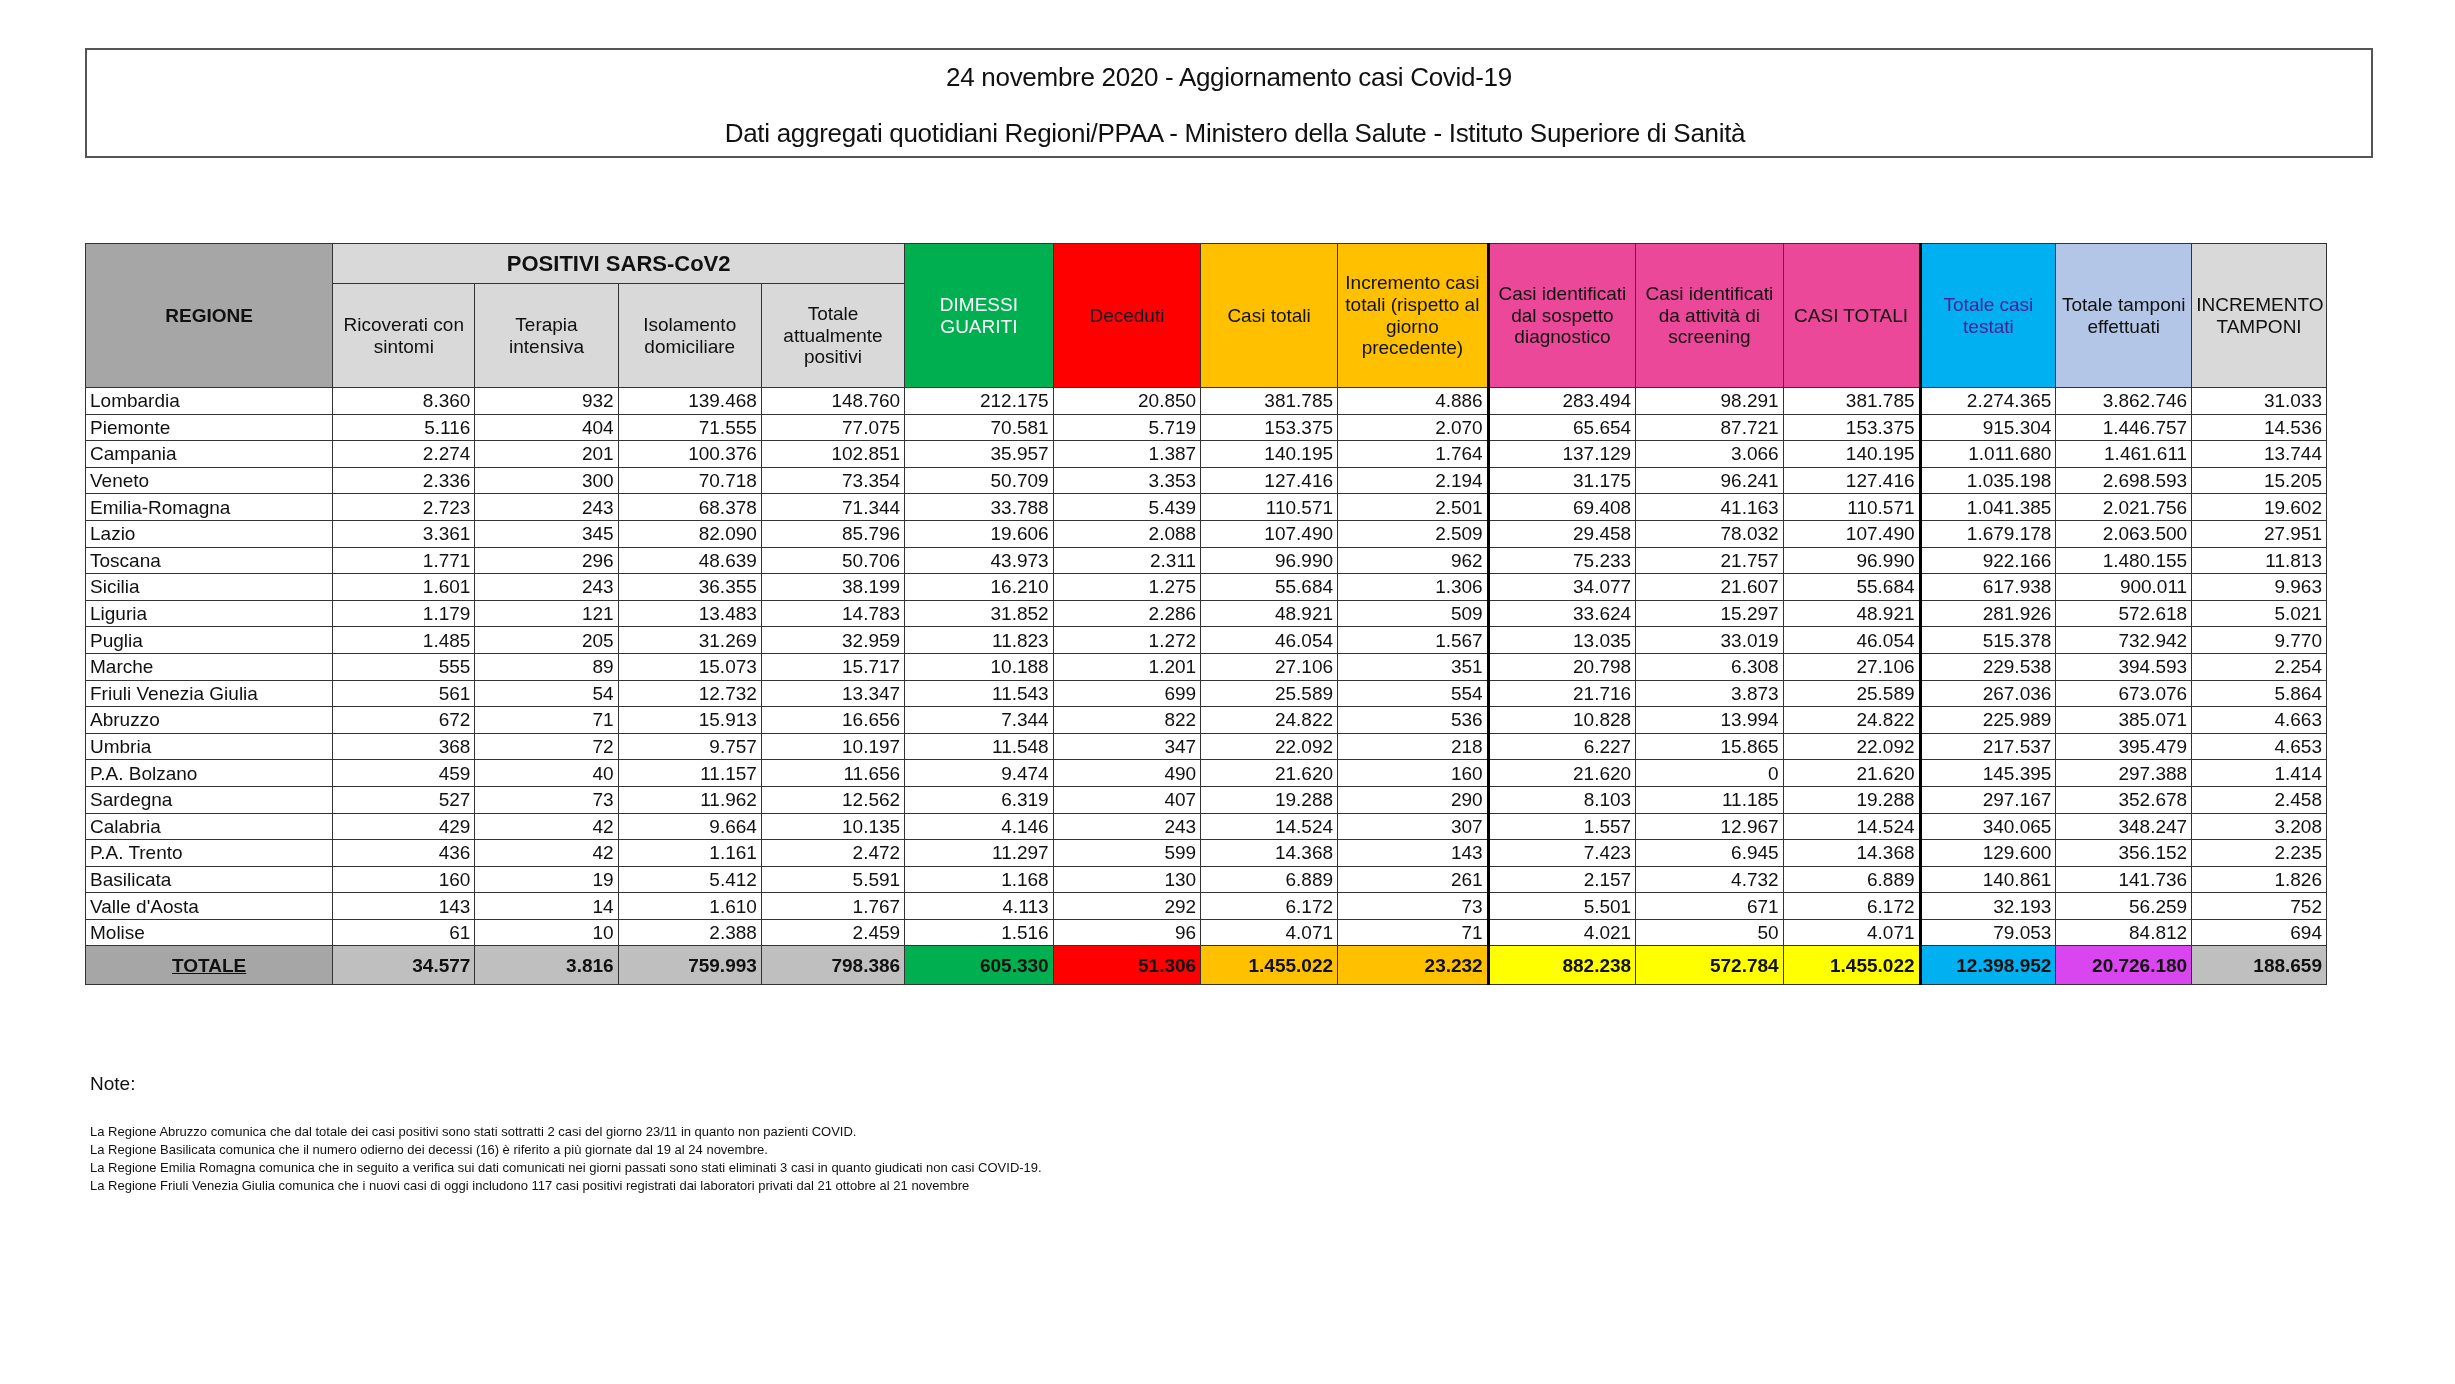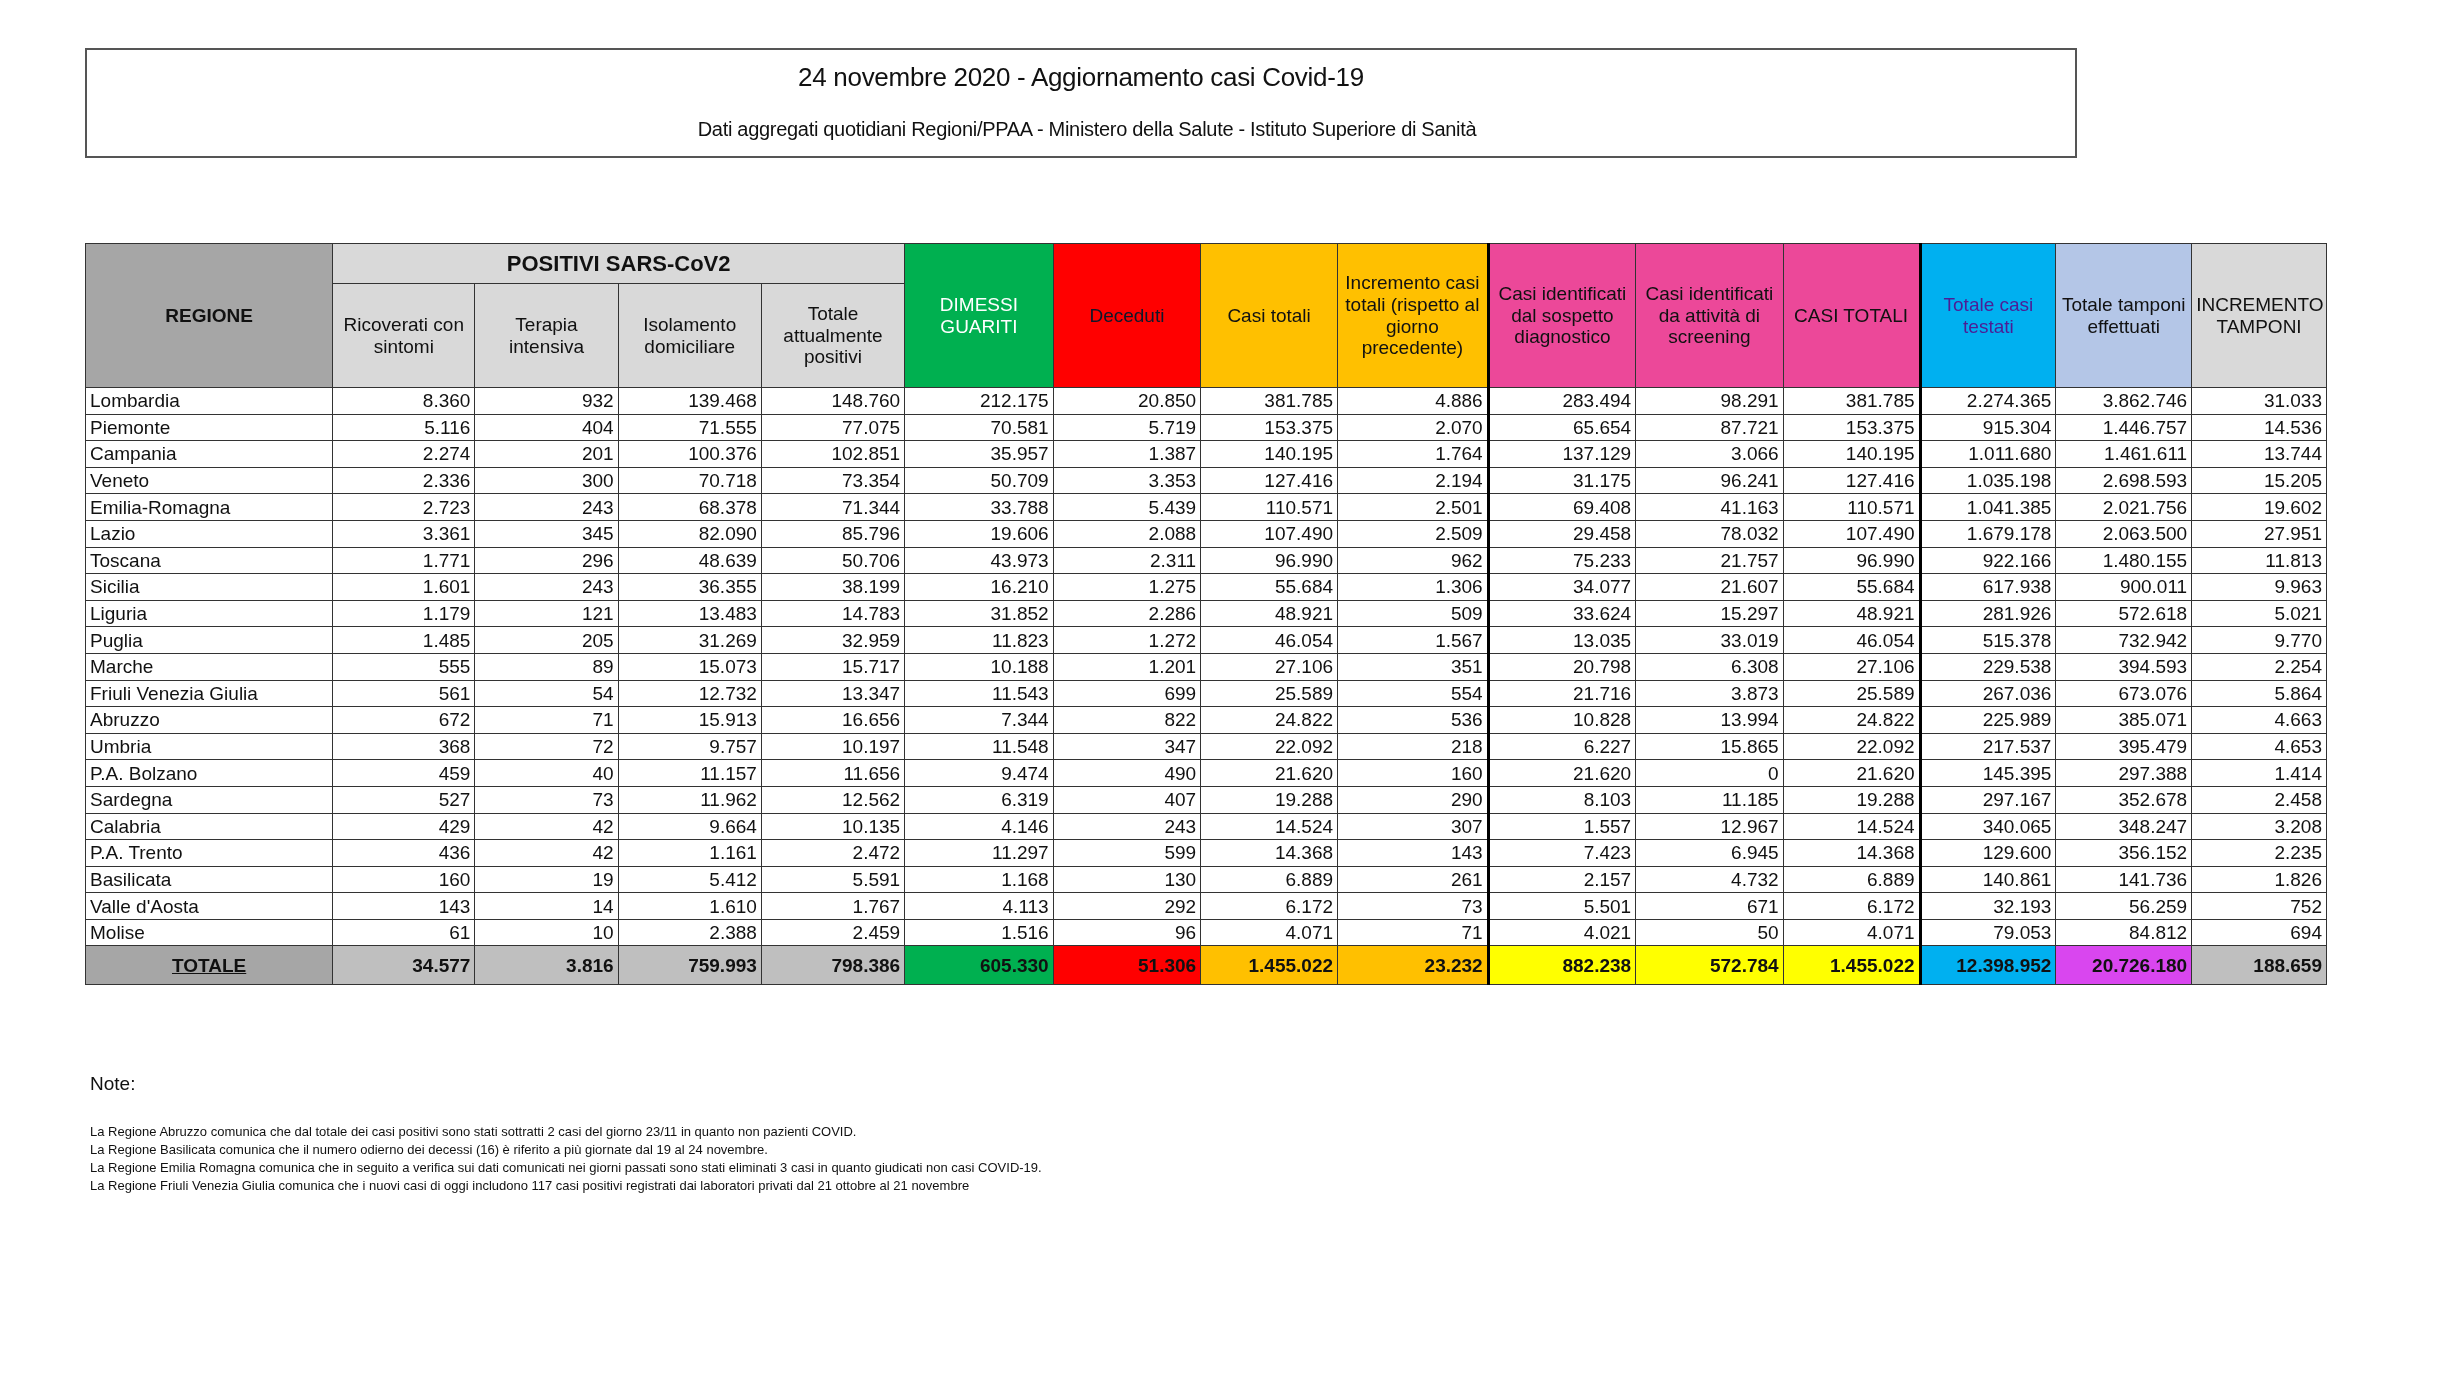--- a/index.html
+++ b/index.html
@@ -1,20 +1,20 @@
 <!DOCTYPE html>
 <html><head>
 <meta charset="utf-8">
 <style>
   html, body { margin: 0; padding: 0; background: #ffffff; }
   body { width: 2455px; height: 1384px; position: relative; font-family: "Liberation Sans", sans-serif; color: #111; overflow: hidden; }
 
-  .title-box { position: absolute; left: 85px; top: 48px; width: 1992px; height: 110px; border: 2px solid #555; box-sizing: border-box; text-align: center; text-decoration: underline; }
+  .title-box { position: absolute; left: 85px; top: 48px; width: 2288px; height: 110px; border: 2px solid #555; box-sizing: border-box; text-align: center; text-decoration: underline; }
   .title-line1 { position: absolute; left: 0; right: 0; top: 12px; font-size: 26px; letter-spacing: -0.3px; }
-  .title-line2 { position: absolute; left: 12px; right: 0; top: 68px; font-size: 20px; letter-spacing: -0.3px; }
+  .title-line2 { position: absolute; left: 12px; right: 0; top: 68px; font-size: 26px; letter-spacing: -0.3px; }
 
   table.covid { position: absolute; left: 85px; top: 243px; width: 2242px; border-collapse: collapse; table-layout: fixed; font-size: 19px; }
   table.covid th, table.covid td { border: 1.5px solid #333; padding: 0 4px; overflow: hidden; white-space: nowrap; }
   table.covid th { font-weight: normal; text-align: center; white-space: normal; line-height: 1.15; font-size: 19px; }
   .hdr-top { height: 40px; }
   .hdr-sub { height: 104px; }
   table.covid td { height: 25.6px; text-align: right; line-height: 1; }
   table.covid td.reg { text-align: left; }
   tr.tot td { height: 38px; font-weight: bold; }
   tr.tot td.reg { text-align: center; text-decoration: underline; }

